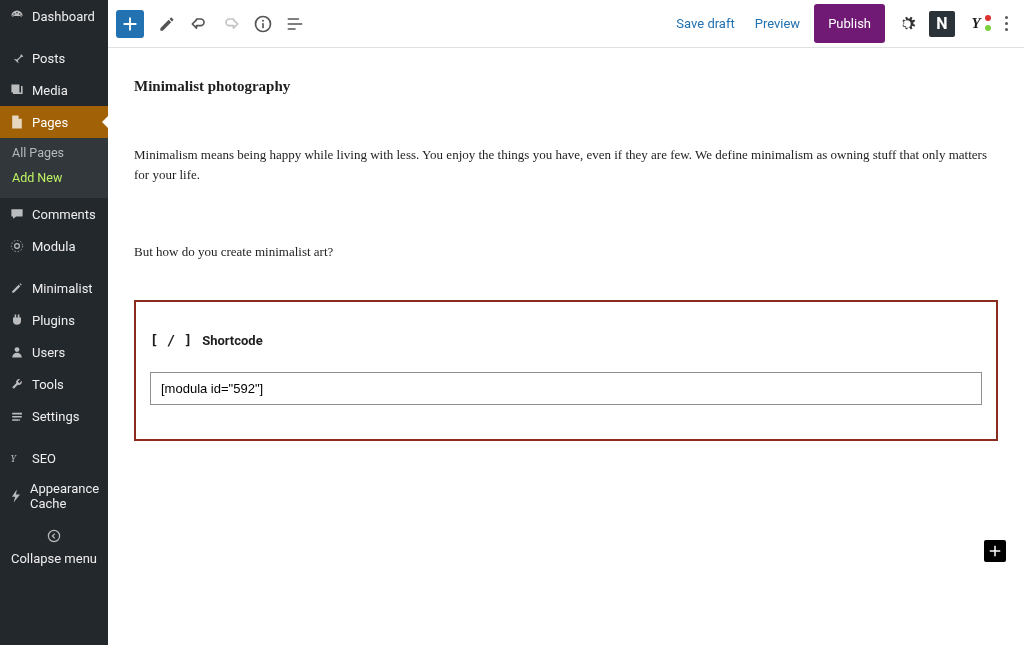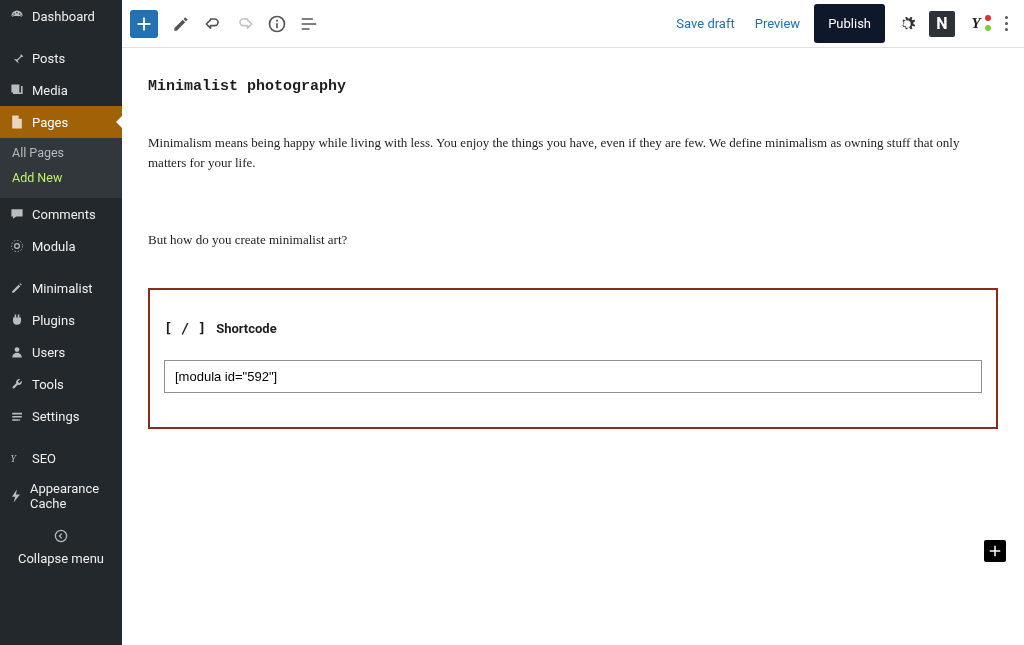--- a/index.html
+++ b/index.html
@@ -1,20 +1,20 @@
 <!DOCTYPE html>
 <html><head>
   <meta charset="utf-8">
   <style>
     * { box-sizing: border-box; margin: 0; padding: 0; }
     html, body { width: 1024px; height: 645px; font-family: -apple-system, BlinkMacSystemFont, "Segoe UI", Roboto, sans-serif; font-size: 13px; color: #1e1e1e; overflow: hidden; }
     body { display: flex; background: #fff; }
 
     
-    .sidebar { width: 122px; background: #23282d; color: #eee; height: 645px; display: flex; flex-direction: column; font-size: 13px; }
+    .sidebar { width: 108px; background: #23282d; color: #eee; height: 645px; display: flex; flex-direction: column; font-size: 13px; }
     .sidebar .item { display: flex; align-items: center; gap: 6px; padding: 7px 8px; cursor: pointer; color: #eee; }
     .sidebar .item.active { background: #a16207; color: #fff; position: relative; }
     .sidebar .item.active::after { content: ""; position: absolute; right: -1px; top: 50%; transform: translateY(-50%); border: 7px solid transparent; border-right-color: #fff; }
     .sidebar .sub { background: #32373c; padding: 2px 0 8px 0; }
     .sidebar .sub .subitem { padding: 5px 12px; color: #b4b9be; font-size: 12.5px; cursor: pointer; }
     .sidebar .sub .subitem.current { color: #bef264; font-weight: normal; }
     .sidebar .spacer { height: 10px; }
     .sidebar .collapse { margin-top: 2px; flex-direction: column; }
     .sidebar .icon { width: 18px; height: 18px; display: inline-flex; align-items: center; justify-content: center; opacity: .75; }
     .sidebar .icon svg { width: 16px; height: 16px; fill: currentColor; }
@@ -25,34 +25,34 @@
     
     .toolbar { height: 48px; border-bottom: 1px solid #e0e0e0; display: flex; align-items: center; padding: 0 8px; gap: 6px; }
     .toolbar .left { display: flex; align-items: center; gap: 2px; }
     .toolbar .right { margin-left: auto; display: flex; align-items: center; gap: 8px; }
     .tbtn { width: 30px; height: 30px; display: inline-flex; align-items: center; justify-content: center; border-radius: 2px; cursor: pointer; color: #555; }
     .tbtn svg { width: 20px; height: 20px; fill: currentColor; }
     .tbtn.add { background: #2271b1; color: #fff; width: 28px; height: 28px; border-radius: 3px; margin-right: 6px; }
     .tbtn.add svg { width: 22px; height: 22px; }
     .tbtn.disabled { opacity: .35; cursor: default; }
     .linkbtn { color: #2271b1; cursor: pointer; font-size: 13px; padding: 4px 6px; }
-    .pubbtn { background: #0f172a; color: #fff; padding: 12px 14px; border-radius: 3px; cursor: pointer; font-size: 13px; }
+    .pubbtn { background: #701a75; color: #fff; padding: 12px 14px; border-radius: 3px; cursor: pointer; font-size: 13px; }
     .sqbtn { width: 28px; height: 28px; display: inline-flex; align-items: center; justify-content: center; cursor: pointer; }
     .sqbtn svg { width: 22px; height: 22px; }
     .nbadge { width: 26px; height: 26px; background: #2c3338; color: #fff; display: inline-flex; align-items: center; justify-content: center; font-weight: bold; border-radius: 2px; font-size: 16px; }
     .ybadge { width: 26px; height: 26px; display: inline-flex; align-items: center; justify-content: center; font-style: italic; font-weight: bold; font-size: 15px; font-family: Georgia, serif; position: relative;}
     .ybadge .dot { position: absolute; right: -2px; top: 50%; width: 6px; height: 6px; border-radius: 50%; }
     .ybadge .dot.r { background: #dc3232; top: 4px; }
     .ybadge .dot.g { background: #7ad03a; top: 14px; }
     .kebab { display: inline-flex; flex-direction: column; gap: 3px; padding: 6px 8px; cursor: pointer; }
     .kebab span { width: 3px; height: 3px; background: #555; border-radius: 50%; }
 
     
     .canvas { flex: 1; overflow: auto; padding: 30px 26px 40px 26px; position: relative; }
-    .post-title { font-family: Liberation Mono, monospace; font-weight: bold; font-size: 15px; margin-bottom: 38px; }
+    .post-title { font-family: Liberation Serif, serif; font-weight: bold; font-size: 15px; margin-bottom: 50px; }
     .para { font-family: "Comic Sans MS", cursive; font-size: 13px; line-height: 1.5; margin-bottom: 60px; }
     .para2 { font-family: "Comic Sans MS", cursive; font-size: 13px; margin-top: 20px; margin-bottom: 40px; }
 
     
     .shortcode-block { border: 2px solid #8a2b1e; padding: 30px 14px 34px 14px; position: relative; }
     .sc-head { display: flex; align-items: center; gap: 10px; font-weight: bold; font-size: 13px; margin-bottom: 24px; }
     .sc-head .sc-icon { font-family: monospace; font-size: 14px; font-weight: bold; }
     .sc-input { width: 100%; border: 1px solid #8c8f94; padding: 8px 10px; font-size: 13px; font-family: -apple-system, sans-serif; background: #fff; outline: none; }
 
     

